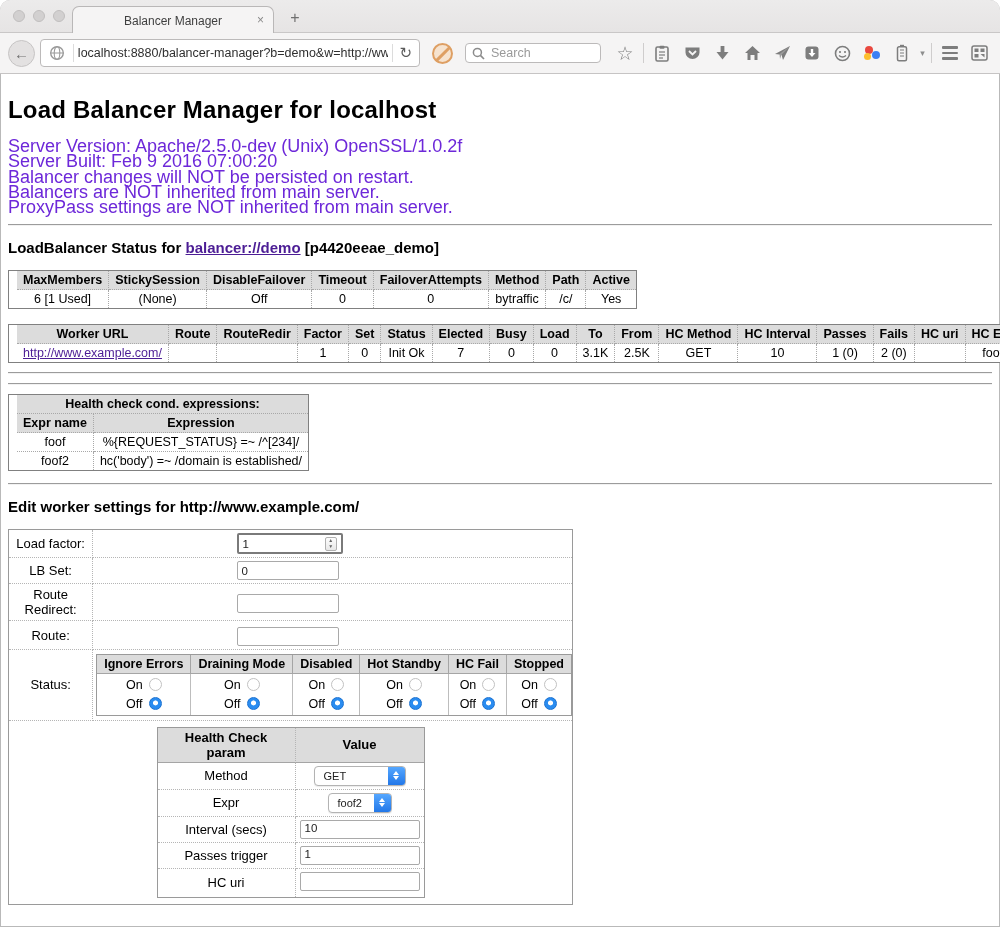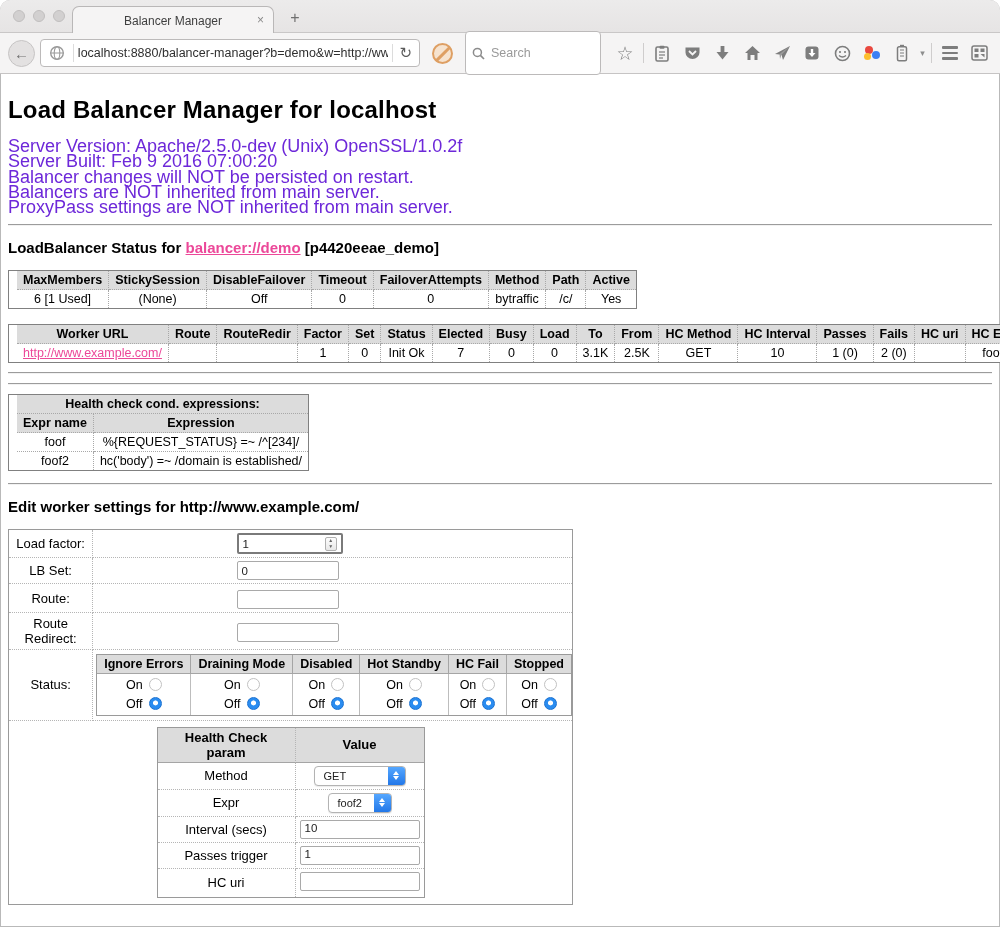--- a/index.html
+++ b/index.html
@@ -28,40 +28,40 @@
   .urlbar { display:flex; align-items:center; width:380px; height:28px; background:#fff;
             border:1px solid #bcbaba; border-radius:4px; padding:0 4px; flex:0 0 auto; }
   .urlbar .globe { flex:0 0 auto; margin:0 4px; }
   .url-divider { width:1px; height:18px; background:#dcdcdc; margin:0 4px; }
   .url-text { flex:1 1 auto; font-size:12.5px; color:#2f2f2f; white-space:nowrap; overflow:hidden; }
   .reload { flex:0 0 auto; font-size:15px; color:#5c5c5c; margin:0 3px; }
   .blocked { width:21px; height:21px; border-radius:50%; border:2px solid #de9f63; position:relative;
              margin:0 12px; flex:0 0 auto; background:#f6e3cf; }
   .blocked::after { content:""; position:absolute; left:-1px; top:8px; width:19px; height:2.5px;
                     background:#de9f63; transform:rotate(-45deg); }
-  .searchbar { display:flex; align-items:center; width:136px; height:44px; background:#fff;
+  .searchbar { display:flex; align-items:center; width:136px; height:20px; background:#fff;
                border:1px solid #bcbaba; border-radius:4px; padding:0 6px; flex:0 0 auto; }
   .search-text { font-size:12.5px; color:#9a9a9a; margin-left:6px; }
   .iconstrip { display:flex; align-items:center; margin-left:12px; flex:1 1 auto; justify-content:space-between; }
   .tool-icon { width:24px; height:24px; display:flex; align-items:center; justify-content:center;
                color:#7d7d7d; font-size:16px; }
   .sep { width:1px; height:20px; background:#cfcdcd; }
   .dots { position:relative; width:16px; height:16px; }
   .dots i { position:absolute; border-radius:50%; }
   .hamburger { display:flex; flex-direction:column; gap:3px; }
   .hamburger i { width:16px; height:2.5px; background:#7d7d7d; border-radius:1px; }
   .caret { font-size:9px; color:#8d8d8d; }
 
   
   .page { padding:0 8px; color:#000; }
   h1.page-title { font-size:24px; font-weight:bold; margin:22px 0 15px 0; letter-spacing:.2px; }
   .info-line { font-size:18px; line-height:15.3px; color:#6d28d9; }
   hr.rule { border:0; border-top:1px solid #9c9c9c; border-bottom:1px solid #f2f2f2; margin:9px 0; }
   h3.sec { font-size:15px; font-weight:bold; margin:13px 0 14px 0; }
-  a.plink { color:#ec4899; }
+  a.plink { color:#4c1d95; }
 
   table.dt { border-collapse:separate; border-spacing:0; border:1px solid #808080; font-size:12.5px;padding-left:8px; }
   table.dt th, table.dt td { border-right:1px dotted #a8a8a8; border-bottom:1px dotted #a8a8a8;
                              padding:2px 6px; text-align:center; white-space:nowrap; }
   table.dt th:last-child, table.dt td:last-child { border-right:none; }
   table.dt tr:last-child td { border-bottom:none; }
   table.dt th { background:#dcdcdc; font-weight:bold; }
   table.dt td { background:#fff; }
   .mb { margin-bottom:15px; }
 
@@ -378,29 +378,29 @@
         </tr>
         <tr>
           <td class="flabel">LB Set:</td>
           <td class="fvalue">
             <span class="inp" style="margin-right:90px;">
               <span>0</span>
             </span>
           </td>
         </tr>
         <tr>
-          <td class="flabel">Route:</td>
+          <td class="flabel">Route Redirect:</td>
           <td class="fvalue">
             <span class="inp" style="margin-right:90px;">
               <span></span>
             </span>
           </td>
         </tr>
         <tr>
-          <td class="flabel">Route Redirect:</td>
+          <td class="flabel">Route:</td>
           <td class="fvalue">
             <span class="inp" style="margin-right:90px;">
               <span></span>
             </span>
           </td>
         </tr>
         <tr>
           <td class="flabel">Status:</td>
           <td style="text-align:left; padding:4px 0;">
             <table class="status">

